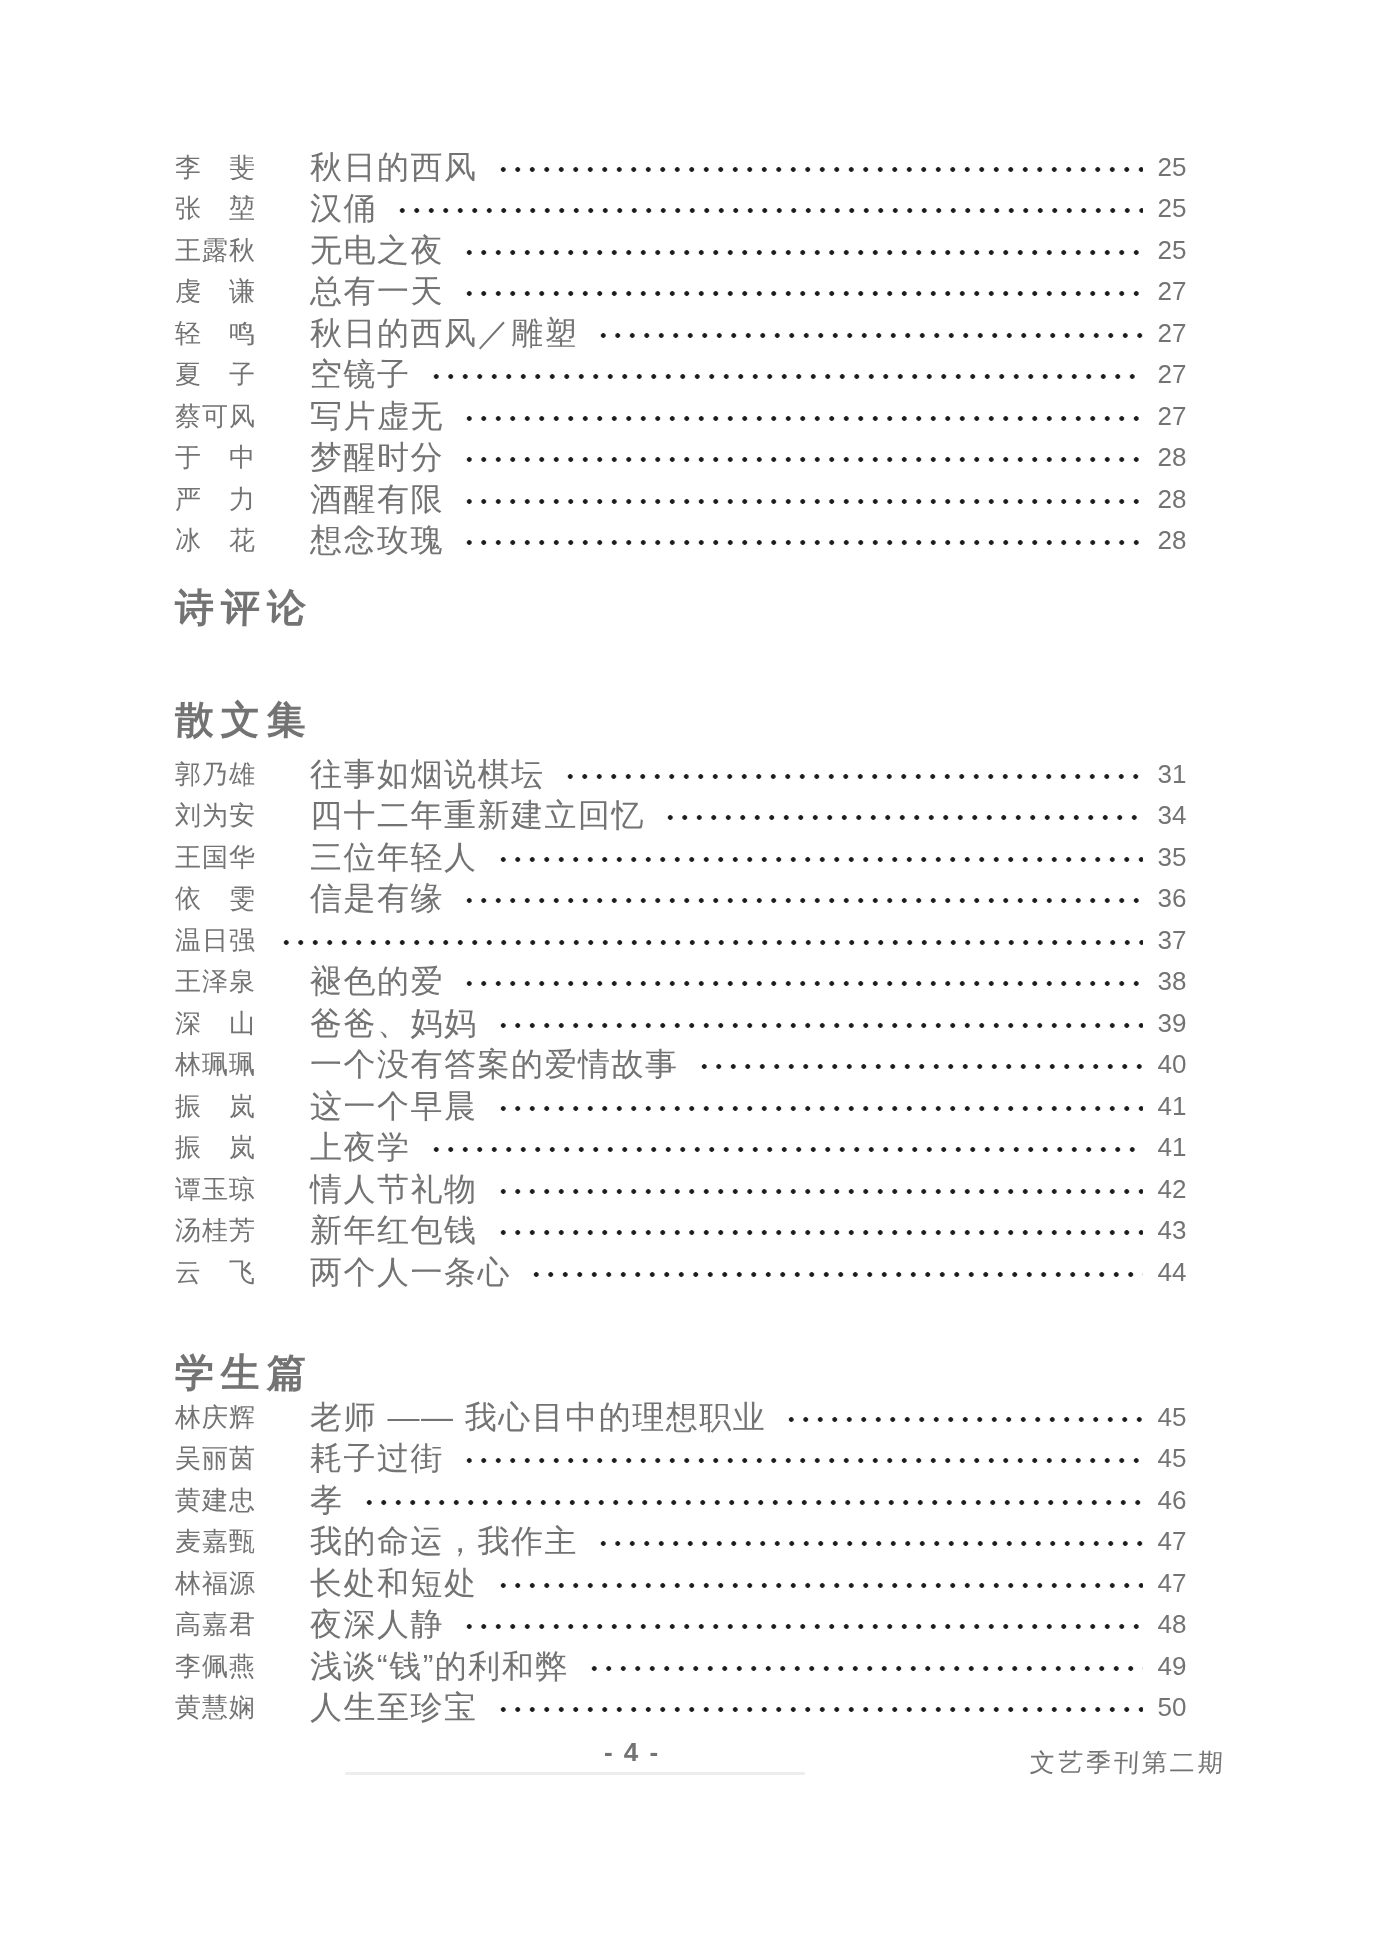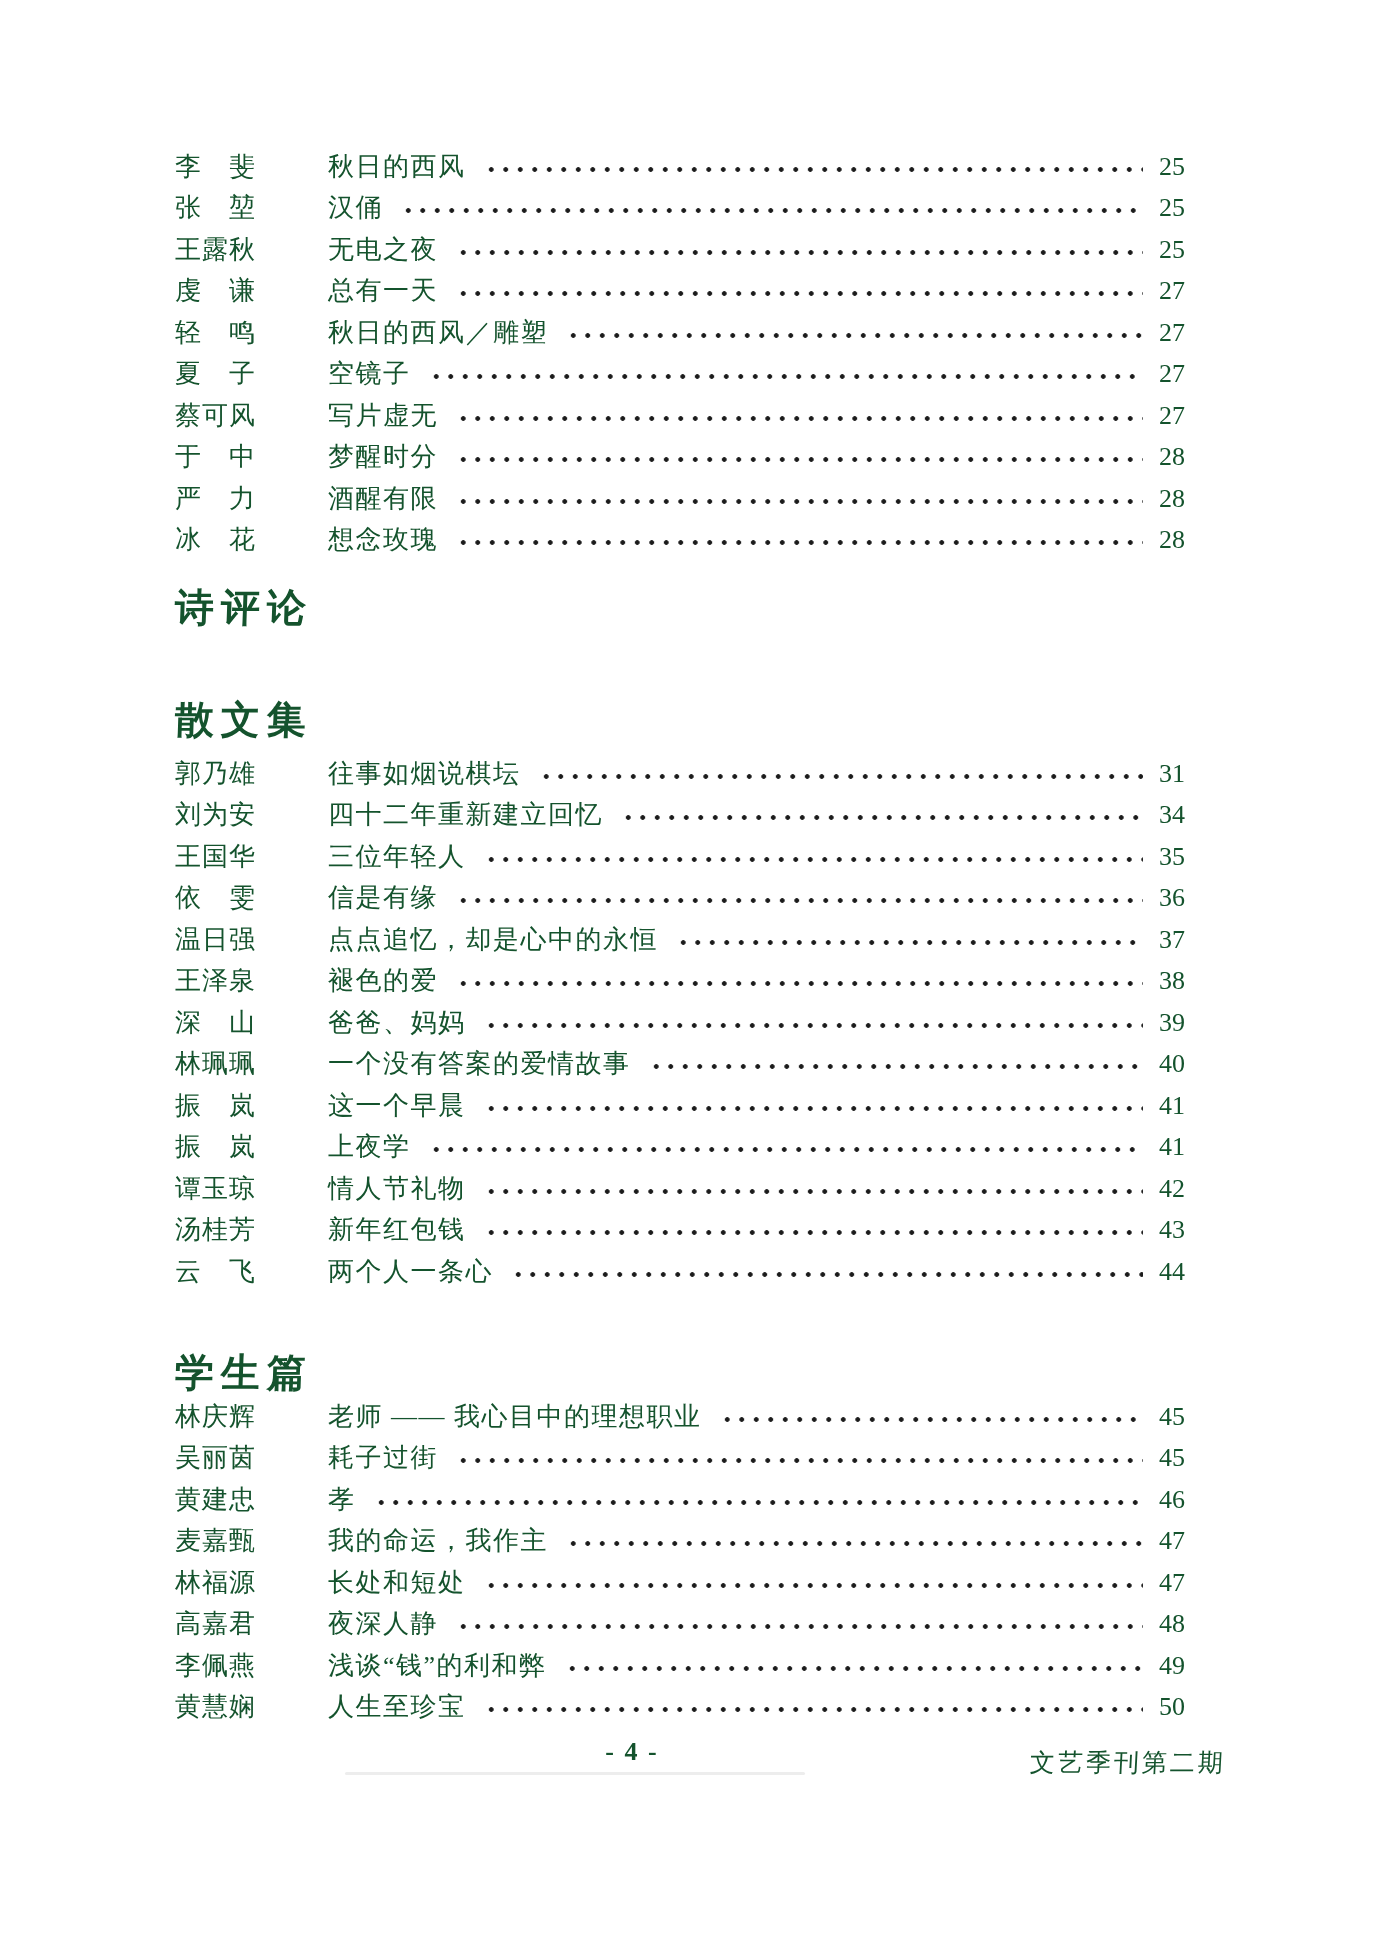--- a/index.html
+++ b/index.html
@@ -1,21 +1,21 @@
 <!DOCTYPE html>
 <html lang="zh"><head>
 <meta charset="utf-8">
 <style>
   html,body{margin:0;padding:0;background:#ffffff;}
   .page{
     position:relative;
     width:1246px;height:1947px;
     background:#ffffff;
-    color:#14532d;
-    font-family:Liberation Serif, serif;
+    color:#737373;
+    font-family:Liberation Sans, sans-serif;
     overflow:hidden;
   }
   .toc-rows{
     position:absolute;
     left:175px;
     width:1016px;
   }
   .row{
     display:flex;
     align-items:flex-end;
@@ -23,22 +23,22 @@
   }
   .author{
     flex:0 0 86px;
     font-size:26px;
     line-height:34px;
     letter-spacing:1px;
     white-space:pre;
   }
   .title{
     flex:0 0 auto;
-    margin-left:67px;
-    font-size:26px;
+    margin-left:49px;
+    font-size:32px;
     line-height:34px;
     letter-spacing:1.5px;
     white-space:pre;
   }
   .leader{
     flex:1 1 auto;
     height:5px;
     margin:0 10px 12px 16px;
     background-image:radial-gradient(circle,#1b1b1b 2px,rgba(0,0,0,0) 2.7px);
     background-size:14.5px 5px;
@@ -172,21 +172,20 @@
         <span class="pagenum">35</span>
       </div>
       <div class="row">
         <span class="author">依　雯</span>
         <span class="title">信是有缘</span>
         <span class="leader"></span>
         <span class="pagenum">36</span>
       </div>
       <div class="row">
         <span class="author">温日强</span>
-        <span class="title">点点追忆，却是心中的永恒</span>
         <span class="leader"></span>
         <span class="pagenum">37</span>
       </div>
       <div class="row">
         <span class="author">王泽泉</span>
         <span class="title">褪色的爱</span>
         <span class="leader"></span>
         <span class="pagenum">38</span>
       </div>
       <div class="row">

